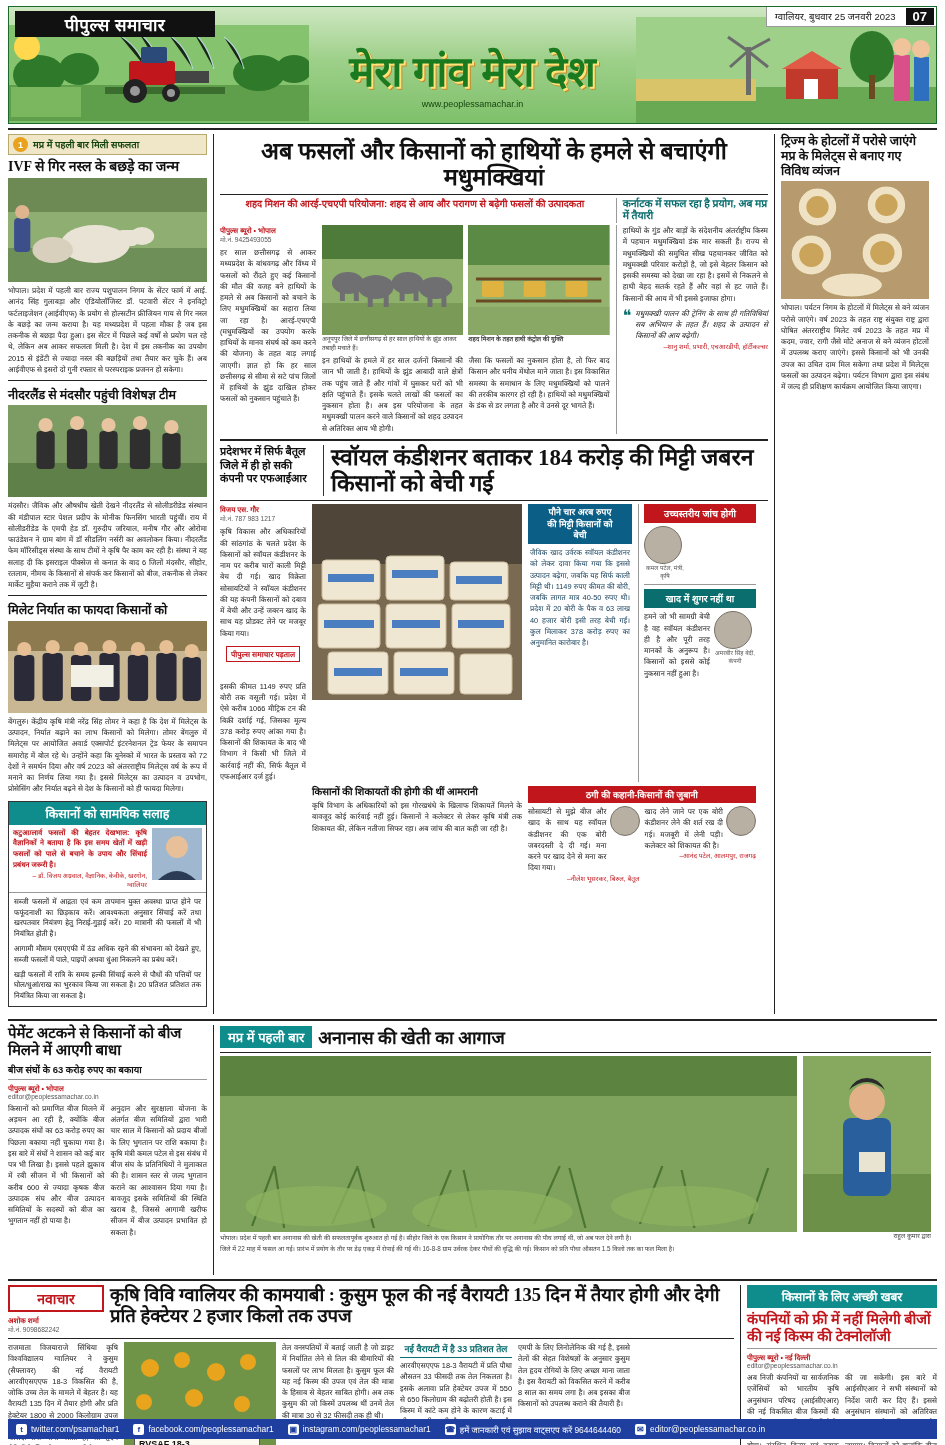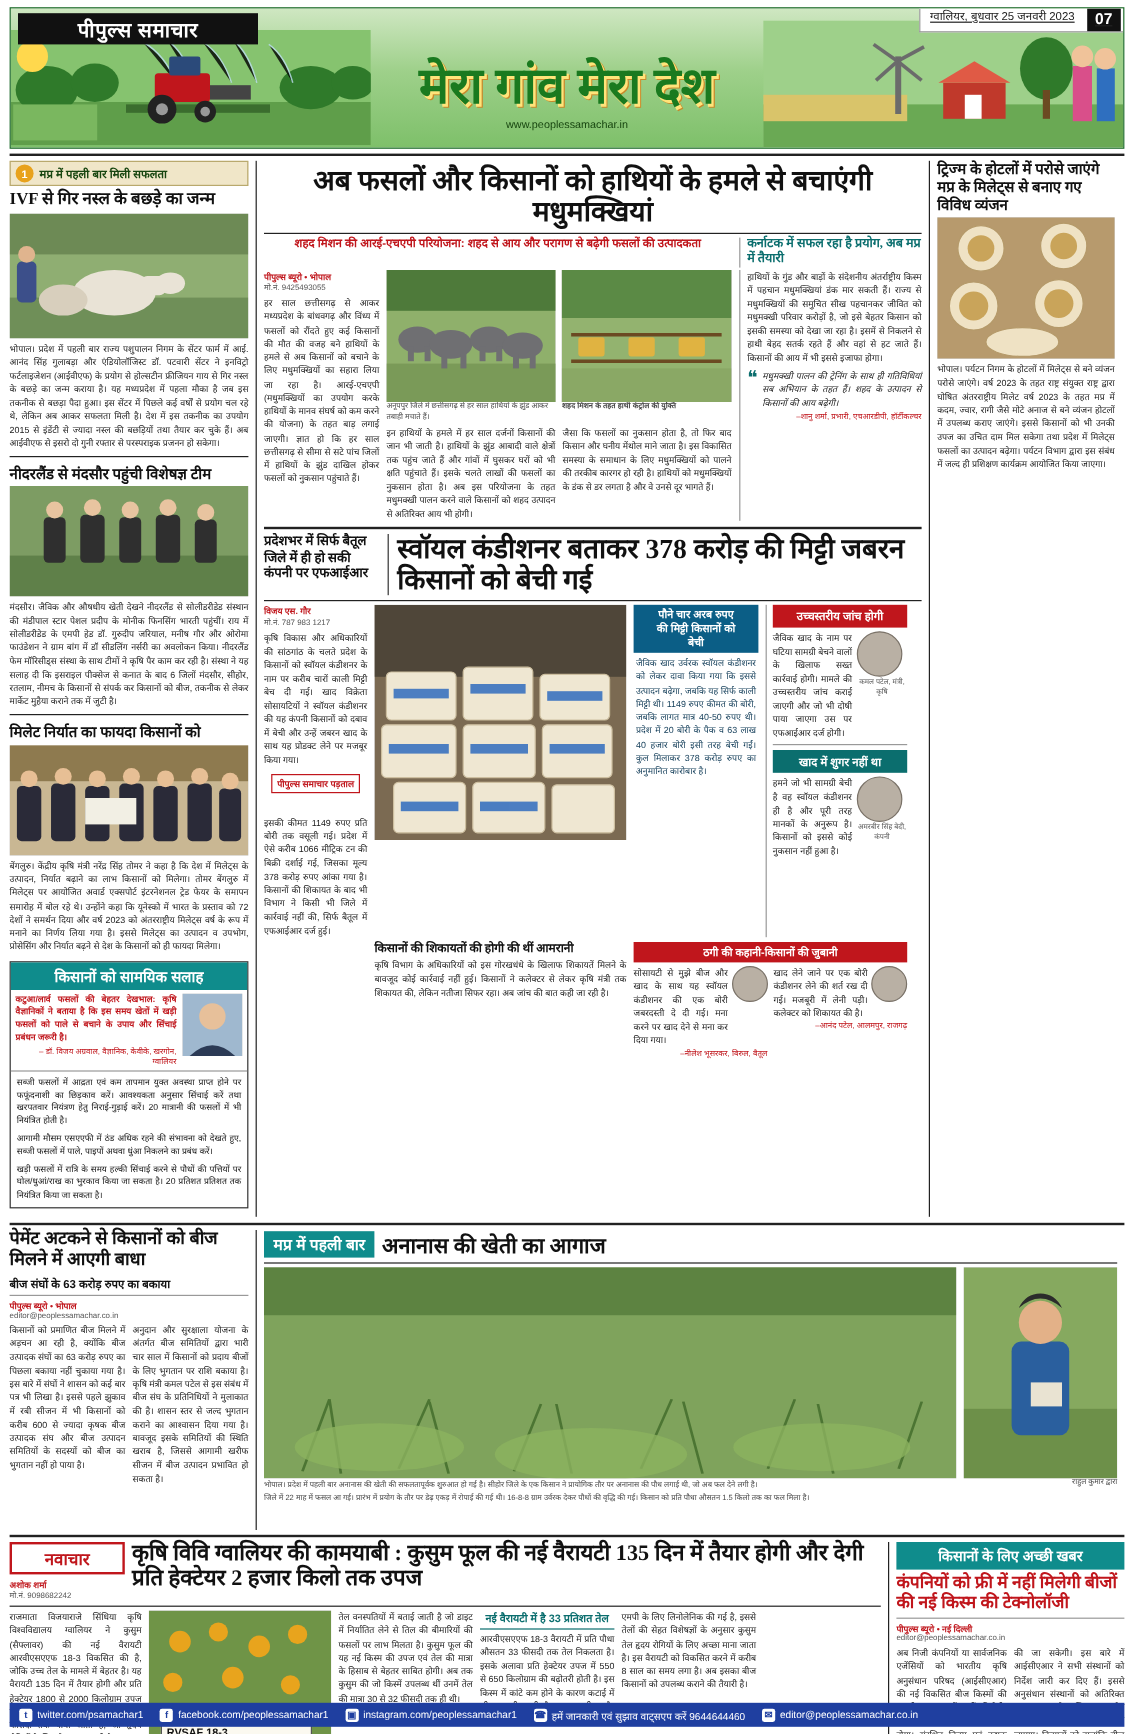--- a/index.html
+++ b/index.html
@@ -16,23 +16,23 @@
   
   .masthead {
     position: relative;
     height: 118px;
     border: 1px solid #1d6b2a;
     background: linear-gradient(to bottom, #cfe7c2 0%, #9ed08a 45%, #7ec06a 100%);
     overflow: hidden;
   }
   .mh-datebar {
     position:absolute; top:0; right:0; height:20px;
-    display:flex; gap:6px;
+    display:flex; align-items:center; gap:6px;
     background:#ffffff; border-left:1px solid #999; border-bottom:1px solid #999;
-    padding:0 2px 0 8px; font-size:9.5px; color:#222;text-decoration:underline;
+    padding:0 2px 0 8px; font-size:9.5px; color:#222;
   }
   .mh-pageno {
     background:#111; color:#fff; font-weight:bold; font-size:13px;
     padding:1px 7px; margin-left:4px;
   }
   .mh-logo {
     position:absolute; left:6px; top:4px; width:200px; height:26px;
     background:#111; color:#fff; font-weight:bold; font-size:17px;
     display:flex; align-items:center; justify-content:center;
     letter-spacing:.5px;
@@ -411,21 +411,21 @@
         </div>
       </div>
 
       <div class="rule" style="margin:5px 0 4px; border-top-width:2px"></div>
 
       <div class="row">
         <div style="width:104px; padding-right:6px; border-right:1px solid #333;">
           <div class="kicker-box" style="border:none;padding:0;text-align:left;font-size:11px">प्रदेशभर में सिर्फ बैतूल जिले में ही हो सकी कंपनी पर एफआईआर</div>
         </div>
         <div style="flex:1; padding-left:7px">
-          <div class="hl" style="font-size:23px;line-height:1.12">स्वॉयल कंडीशनर बताकर 378 करोड़ की मिट्टी जबरन किसानों को बेची गई</div>
+          <div class="hl" style="font-size:23px;line-height:1.12">स्वॉयल कंडीशनर बताकर 184 करोड़ की मिट्टी जबरन किसानों को बेची गई</div>
         </div>
       </div>
       <div class="rule" style="margin:4px 0 3px"></div>
 
       <div class="row" style="gap:6px">
 
         <div style="width:86px">
           <div class="byline">विजय एस. गौर</div>
           <div class="small-muted">मो.नं. 787 983 1217</div>
           <div class="body-txt" style="margin-top:3px">कृषि विकास और अधिकारियों की सांठगांठ के चलते प्रदेश के किसानों को स्वॉयल कंडीशनर के नाम पर करीब चारों काली मिट्टी बेच दी गई। खाद विक्रेता सोसायटियों ने स्वॉयल कंडीशनर की यह कंपनी किसानों को दबाव में बेची और उन्हें जबरन खाद के साथ यह प्रोडक्ट लेने पर मजबूर किया गया।</div>
@@ -467,21 +467,20 @@
         </div>
 
         <div style="width:104px">
           <div style="background:#0b5e86;color:#fff;font-size:9px;font-weight:bold;text-align:center;padding:3px 18px;line-height:1.25">पौने चार अरब रुपए की मिट्टी किसानों को बेची</div>
           <div class="body-txt" style="color:#103b57;padding:3px 2px">जैविक खाद उर्वरक स्वॉयल कंडीशनर को लेकर दावा किया गया कि इससे उत्पादन बढ़ेगा, जबकि यह सिर्फ काली मिट्टी थी। 1149 रुपए कीमत की बोरी, जबकि लागत मात्र 40-50 रुपए थी। प्रदेश में 20 बोरी के पैक व 63 लाख 40 हजार बोरी इसी तरह बेची गईं। कुल मिलाकर 378 करोड़ रुपए का अनुमानित कारोबार है।</div>
         </div>
 
         <div style="width:118px; border-left:1px solid #999; padding-left:5px">
           <div class="boxhead-red" style="font-size:9.5px">उच्चस्तरीय जांच होगी</div>
           <div class="row" style="gap:4px;margin-top:3px">
-            <div class="body-txt" style="flex:1">जैविक खाद के नाम पर घटिया सामग्री बेचने वालों के खिलाफ सख्त कार्रवाई होगी। मामले की उच्चस्तरीय जांच कराई जाएगी और जो भी दोषी पाया जाएगा उस पर एफआईआर दर्ज होगी।</div>
             <div style="width:42px;flex:none">
               <div class="facecirc"></div>
               <div class="small-muted" style="font-size:6px;text-align:center">कमल पटेल, मंत्री, कृषि</div>
             </div>
           </div>
           <div class="thinrule" style="margin:4px 0"></div>
           <div class="boxhead-red" style="font-size:9.5px;background:#0b6e6e">खाद में शुगर नहीं था</div>
           <div class="row" style="gap:4px;margin-top:3px">
             <div class="body-txt" style="flex:1">हमने जो भी सामग्री बेची है वह स्वॉयल कंडीशनर ही है और पूरी तरह मानकों के अनुरूप है। किसानों को इससे कोई नुकसान नहीं हुआ है।</div>
             <div style="width:42px;flex:none">

